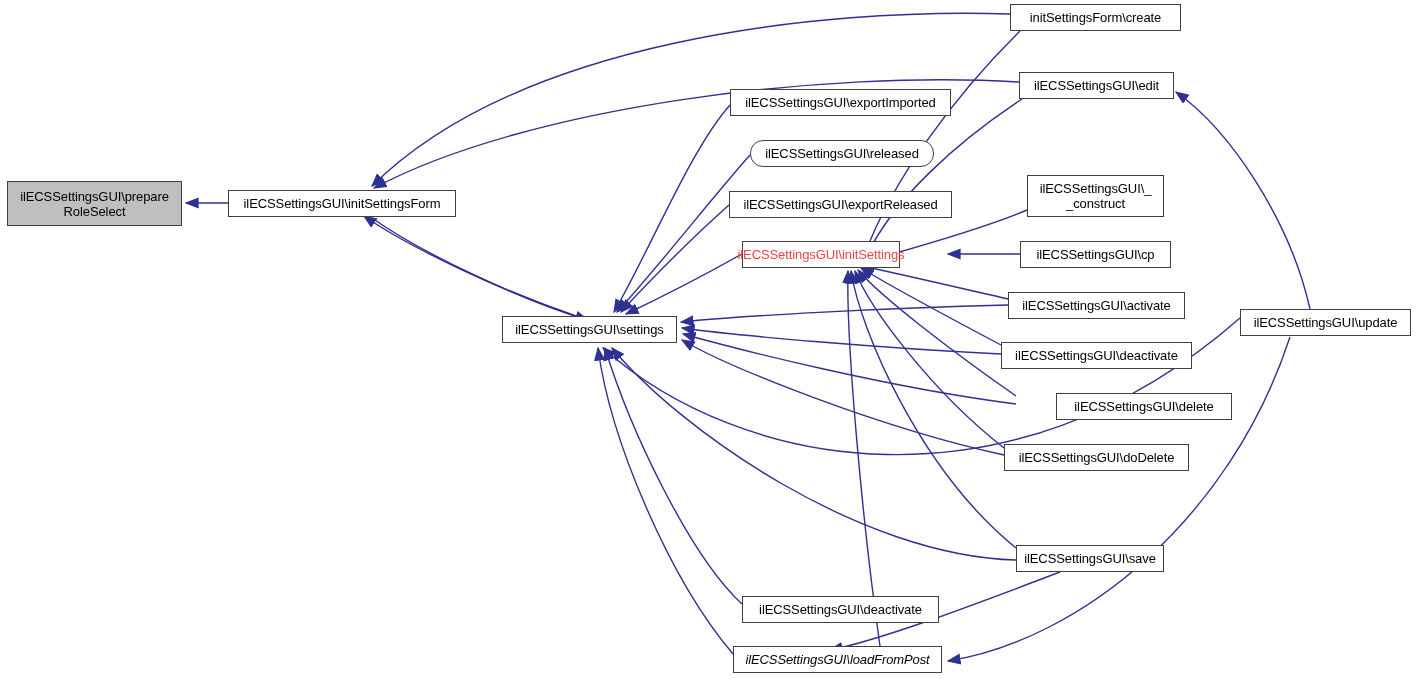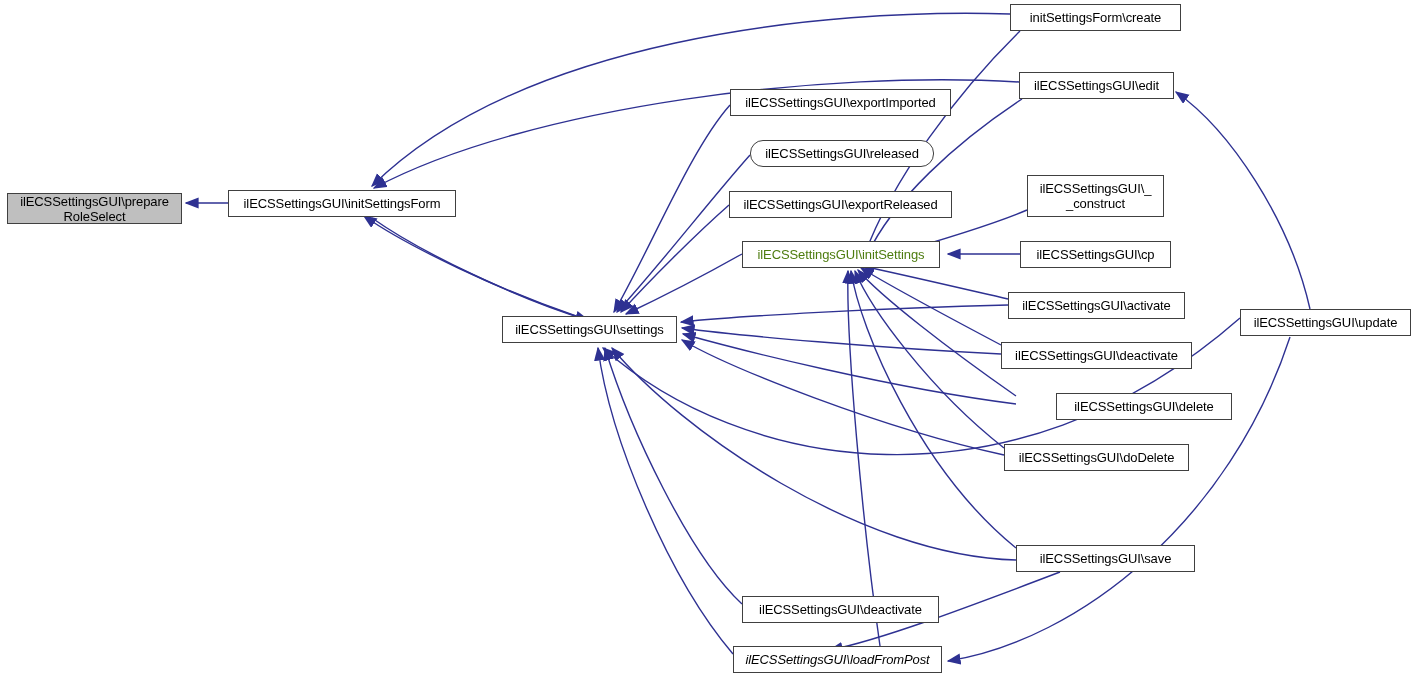--- a/index.html
+++ b/index.html
@@ -51,36 +51,36 @@
         <path d="M 1004,448 C 930,390 870,308 855,271" marker-end="url(#arrow)"></path>
         <path d="M 1016,548 C 920,470 860,330 851,271" marker-end="url(#arrow)"></path>
         <path d="M 880,646 C 862,520 846,340 848,271" marker-end="url(#arrow)"></path>
         <path d="M 1310,309 C 1290,220 1230,130 1176,92" marker-end="url(#arrow)"></path>
         <path d="M 1060,572 C 960,610 880,640 830,650" marker-end="url(#arrow)"></path>
         <path d="M 1290,337 C 1230,520 1080,640 948,661" marker-end="url(#arrow)"></path>
       </g>
   </svg>
 
   <div id="node-layer">
-      <div class="node highlight" style="left: 7px; top: 181px; width: 175px; height: 31px; background: rgb(191, 191, 191); border-color: rgb(64, 64, 64); color: rgb(0, 0, 0); margin-top: 12px;">ilECSSettingsGUI\prepare
+      <div class="node highlight" style="left: 7px; top: 181px; width: 175px; height: 45px; background: rgb(191, 191, 191); border-color: rgb(64, 64, 64); color: rgb(0, 0, 0);">ilECSSettingsGUI\prepare
 RoleSelect</div>
       <div class="node" style="left: 228px; top: 190px; width: 228px; height: 27px; background: rgb(255, 255, 255); border-color: rgb(64, 64, 64); color: rgb(0, 0, 0);">ilECSSettingsGUI\initSettingsForm</div>
       <div class="node" style="left: 502px; top: 316px; width: 175px; height: 27px; background: rgb(255, 255, 255); border-color: rgb(64, 64, 64); color: rgb(0, 0, 0);">ilECSSettingsGUI\settings</div>
       <div class="node" style="left: 730px; top: 89px; width: 221px; height: 27px; background: rgb(255, 255, 255); border-color: rgb(64, 64, 64); color: rgb(0, 0, 0);">ilECSSettingsGUI\exportImported</div>
       <div class="node" style="left: 750px; top: 140px; width: 184px; height: 27px; background: rgb(255, 255, 255); border-color: rgb(64, 64, 64); color: rgb(0, 0, 0); border-radius: 13px;">ilECSSettingsGUI\released</div>
       <div class="node" style="left: 729px; top: 191px; width: 223px; height: 27px; background: rgb(255, 255, 255); border-color: rgb(64, 64, 64); color: rgb(0, 0, 0);">ilECSSettingsGUI\exportReleased</div>
-      <div class="node" style="left: 742px; top: 241px; width: 198px; height: 27px; background: rgb(255, 255, 255); border-color: rgb(64, 64, 64); color: #4d7c0f;">ilECSSettingsGUI\initSettings</div>
+      <div class="node" style="left: 742px; top: 241px; width: 158px; height: 27px; background: rgb(255, 255, 255); border-color: rgb(64, 64, 64); color: #ef4444;">ilECSSettingsGUI\initSettings</div>
       <div class="node" style="left: 1010px; top: 4px; width: 171px; height: 27px; background: rgb(255, 255, 255); border-color: rgb(64, 64, 64); color: rgb(0, 0, 0);">initSettingsForm\create</div>
       <div class="node" style="left: 1019px; top: 72px; width: 155px; height: 27px; background: rgb(255, 255, 255); border-color: rgb(64, 64, 64); color: rgb(0, 0, 0);">ilECSSettingsGUI\edit</div>
       <div class="node" style="left: 1027px; top: 175px; width: 137px; height: 42px; background: rgb(255, 255, 255); border-color: rgb(64, 64, 64); color: rgb(0, 0, 0);">ilECSSettingsGUI\_
 _construct</div>
       <div class="node" style="left: 1020px; top: 241px; width: 151px; height: 27px; background: rgb(255, 255, 255); border-color: rgb(64, 64, 64); color: rgb(0, 0, 0);">ilECSSettingsGUI\cp</div>
       <div class="node" style="left: 1008px; top: 292px; width: 177px; height: 27px; background: rgb(255, 255, 255); border-color: rgb(64, 64, 64); color: rgb(0, 0, 0);">ilECSSettingsGUI\activate</div>
       <div class="node" style="left: 1001px; top: 342px; width: 191px; height: 27px; background: rgb(255, 255, 255); border-color: rgb(64, 64, 64); color: rgb(0, 0, 0);">ilECSSettingsGUI\deactivate</div>
       <div class="node" style="left: 1016px; top: 393px; width: 176px; height: 27px; background: rgb(255, 255, 255); border-color: rgb(64, 64, 64); color: rgb(0, 0, 0); margin-left: 40px;">ilECSSettingsGUI\delete</div>
       <div class="node" style="left: 1004px; top: 444px; width: 185px; height: 27px; background: rgb(255, 255, 255); border-color: rgb(64, 64, 64); color: rgb(0, 0, 0);">ilECSSettingsGUI\doDelete</div>
-      <div class="node" style="left: 1016px; top: 545px; width: 179px; height: 27px; background: rgb(255, 255, 255); border-color: rgb(64, 64, 64); color: rgb(0, 0, 0);">ilECSSettingsGUI\save</div>
+      <div class="node" style="left: 1016px; top: 545px; width: 148px; height: 27px; background: rgb(255, 255, 255); border-color: rgb(64, 64, 64); color: rgb(0, 0, 0);">ilECSSettingsGUI\save</div>
       <div class="node" style="left: 742px; top: 596px; width: 197px; height: 27px; background: rgb(255, 255, 255); border-color: rgb(64, 64, 64); color: rgb(0, 0, 0);">ilECSSettingsGUI\deactivate</div>
       <div class="node" style="left: 733px; top: 646px; width: 209px; height: 27px; background: rgb(255, 255, 255); border-color: rgb(64, 64, 64); color: rgb(0, 0, 0); font-style: italic;">ilECSSettingsGUI\loadFromPost</div>
       <div class="node" style="left: 1240px; top: 309px; width: 171px; height: 27px; background: rgb(255, 255, 255); border-color: rgb(64, 64, 64); color: rgb(0, 0, 0);">ilECSSettingsGUI\update</div>
     </div>
 
 </div>
 
 </body></html>

